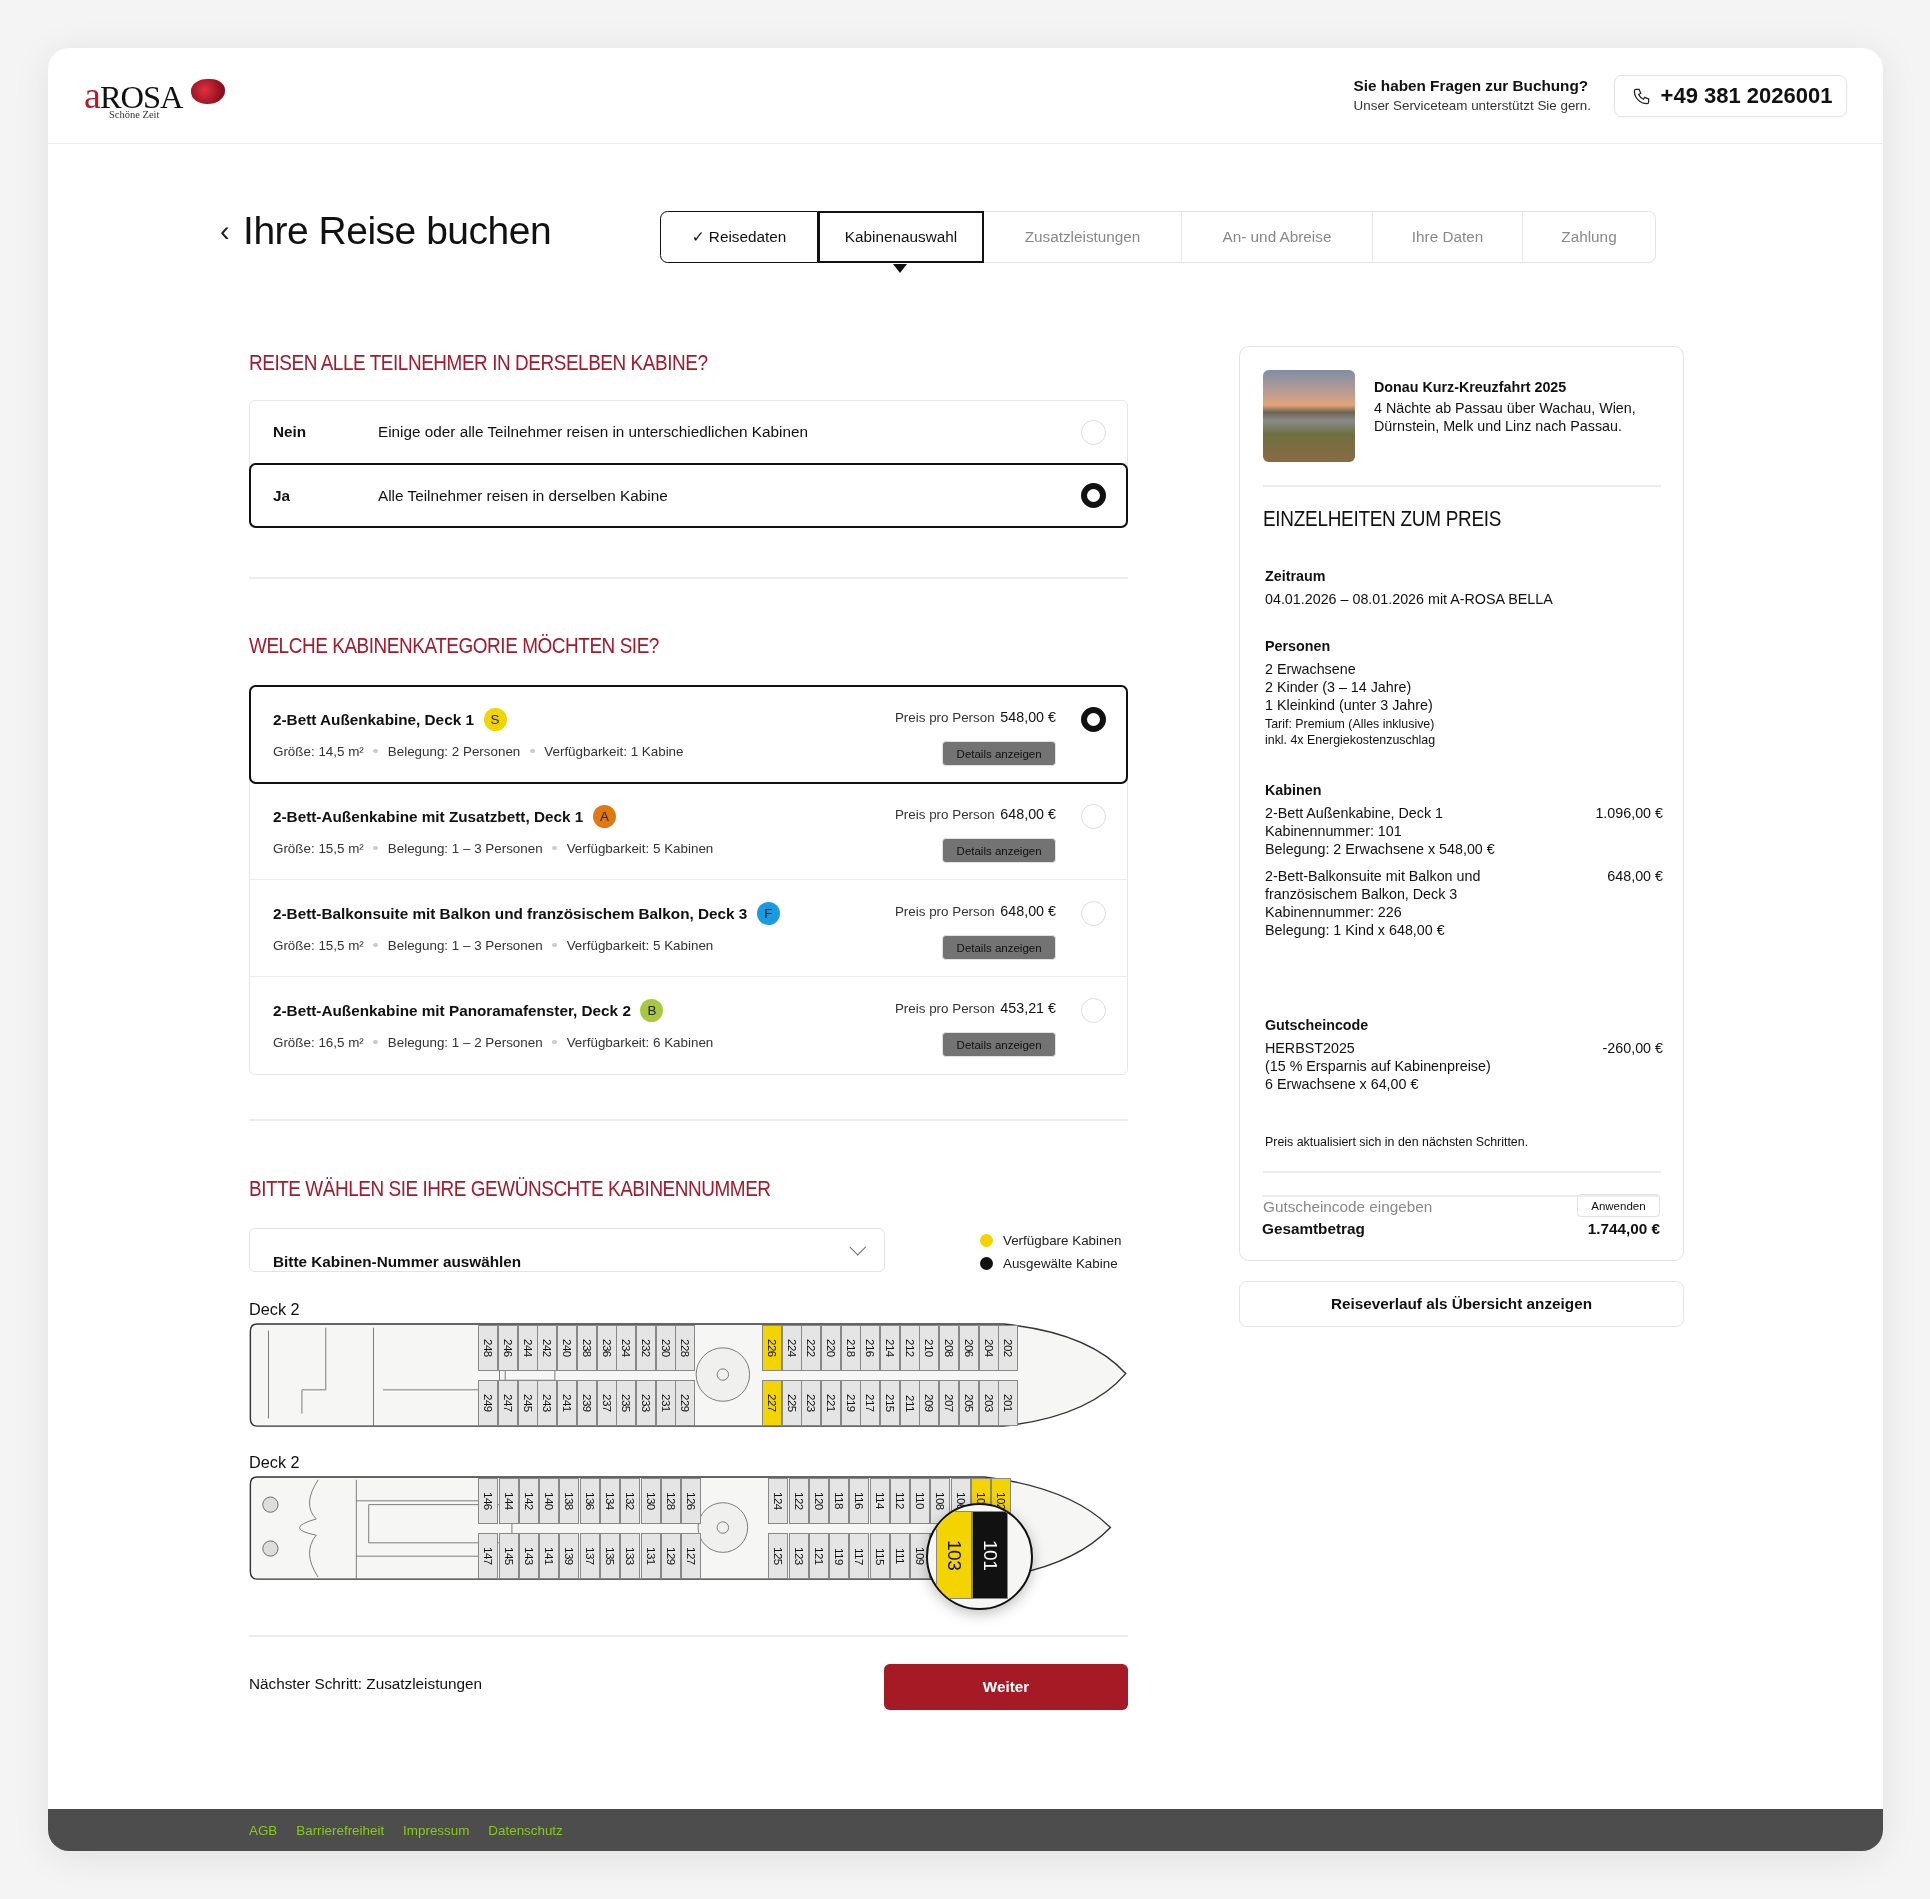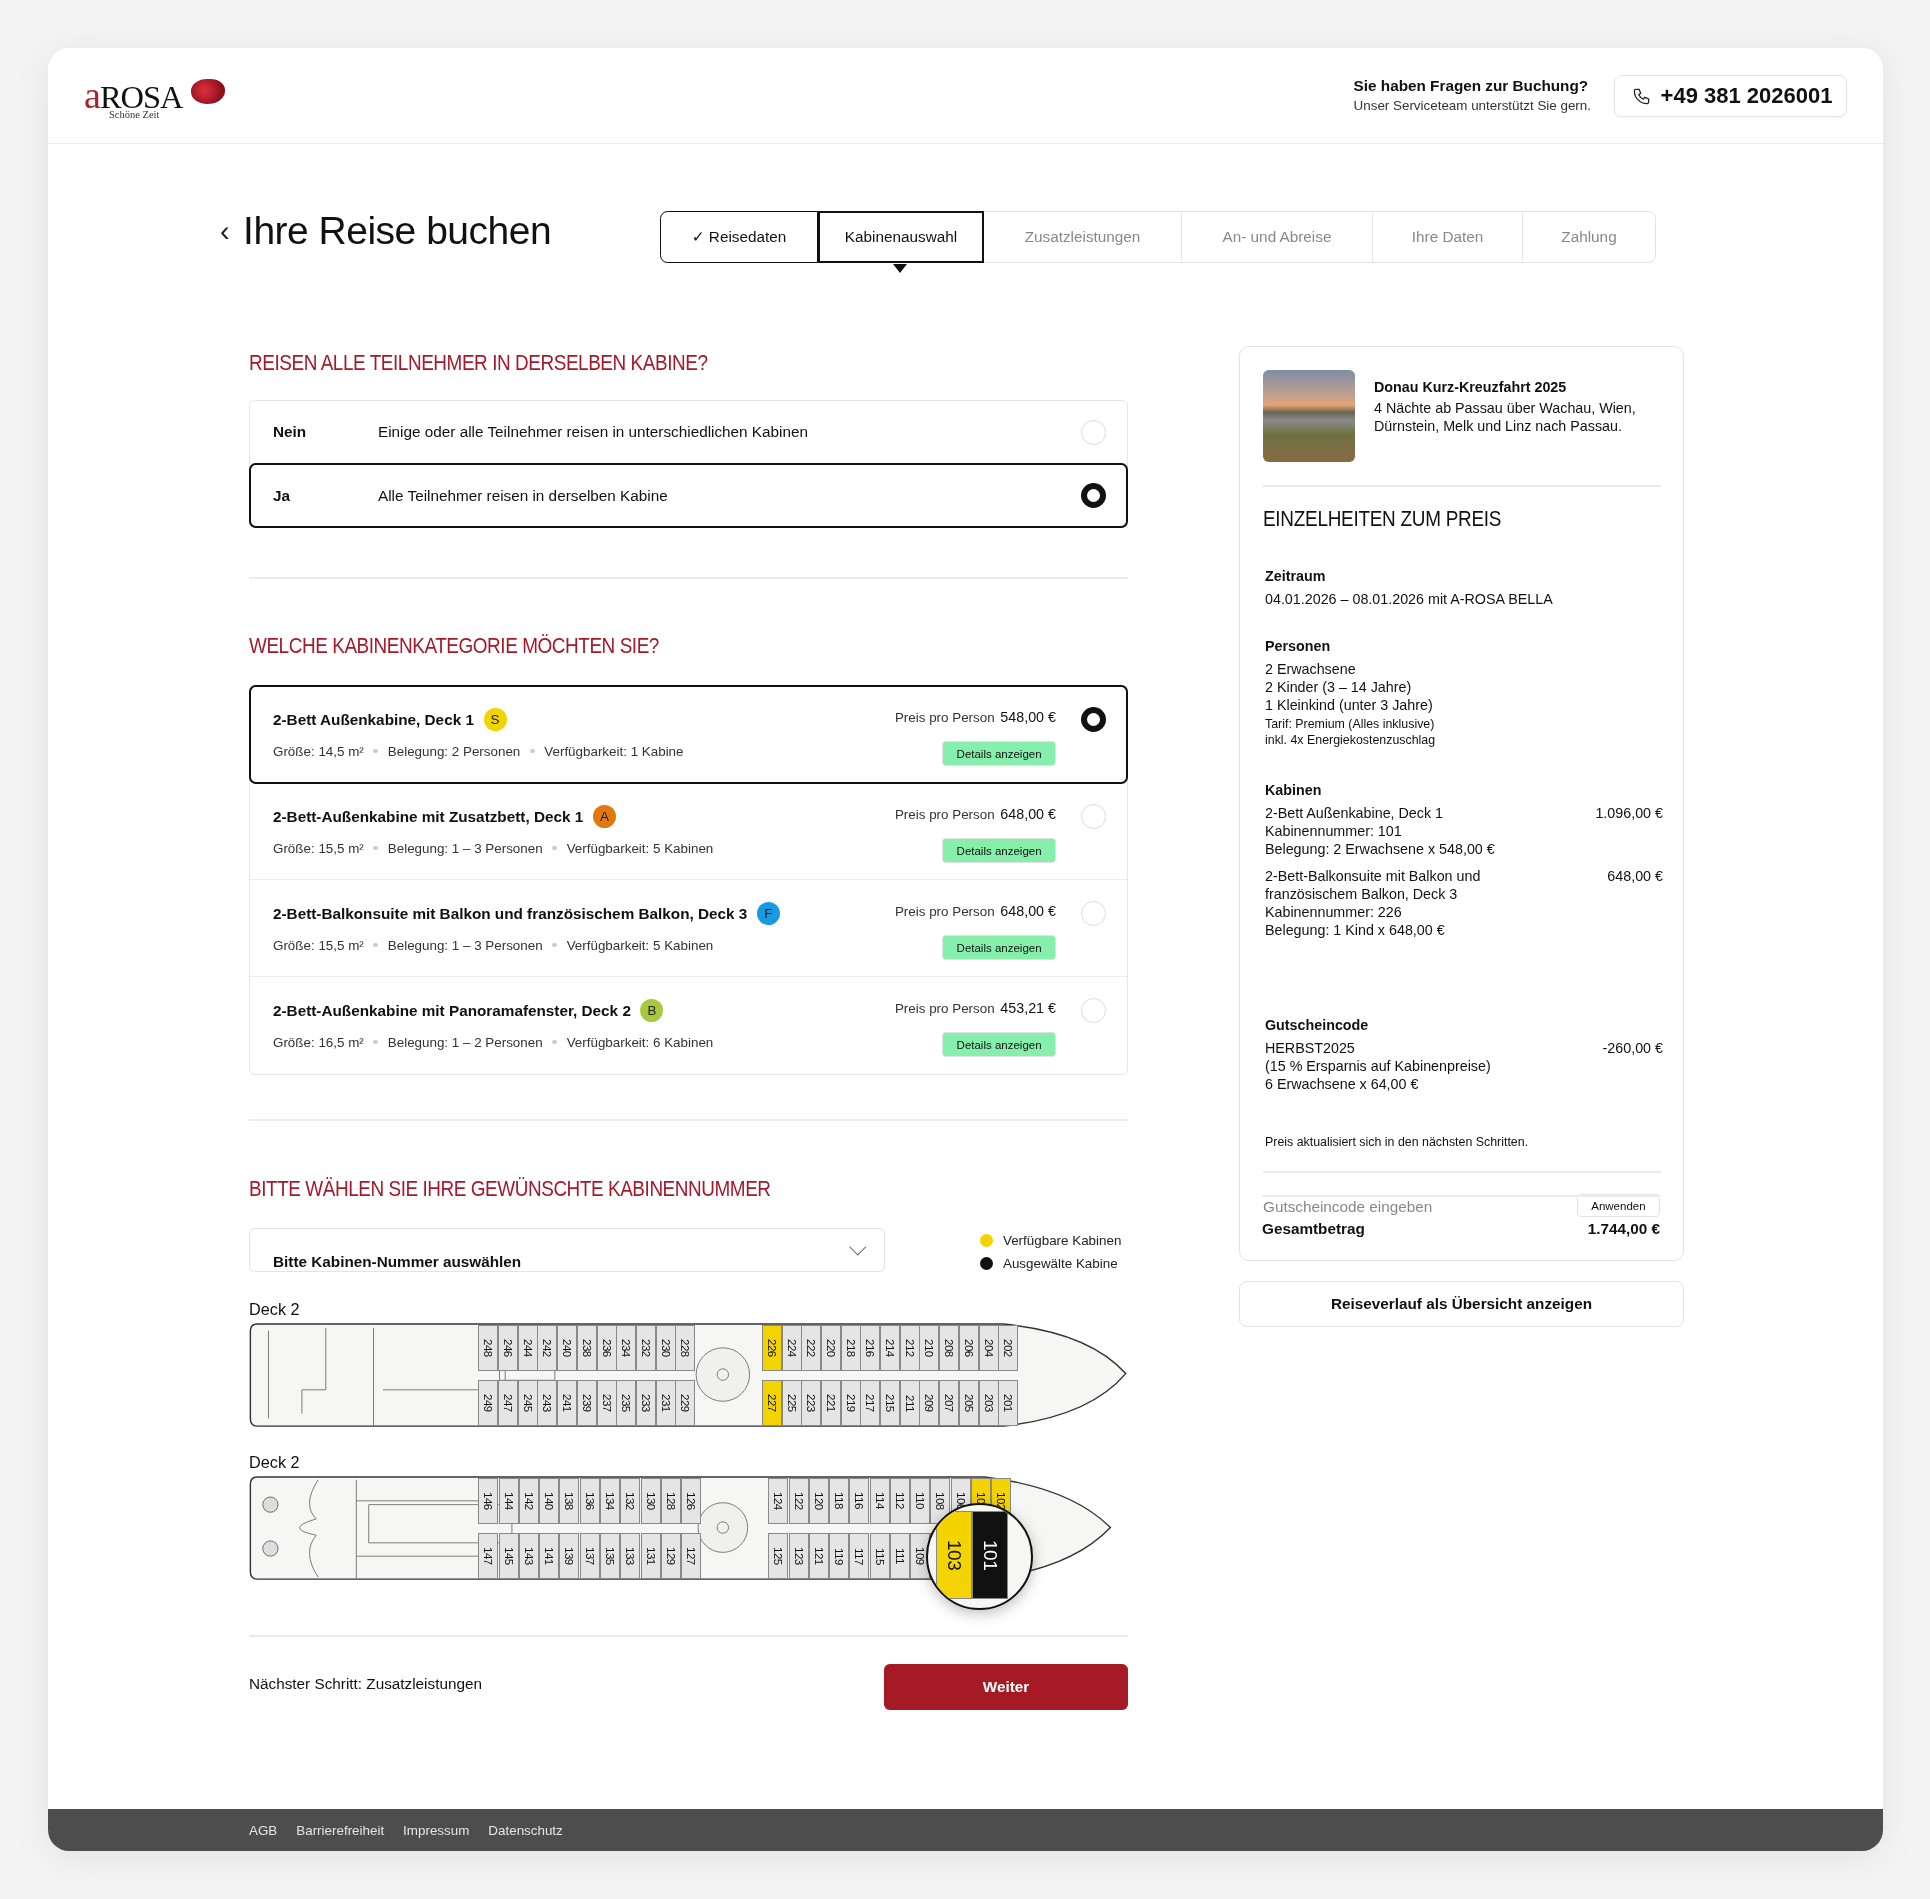--- a/index.html
+++ b/index.html
@@ -35,21 +35,21 @@
 .radio.on{border:6.7px solid #111}
 .cat{position:relative;height:97px;padding:21px 23px 0 23px;border-bottom:1px solid #ececec}
 .cat:last-child{border-bottom:none}
 .cat.sel{outline:2.4px solid #111;outline-offset:-1px;border-radius:5.7px}
 .cat .name{font-size:15.3px;font-weight:bold;display:flex;align-items:center;gap:9.6px;height:25px}
 .badge{width:23px;height:23px;border-radius:50%;display:inline-flex;align-items:center;justify-content:center;font-size:13.4px;font-weight:normal;color:#222}
 .cat .meta{font-size:13.4px;color:#333;margin-top:11.5px;display:flex;align-items:center;gap:9.6px}
 .cat .meta .dot{width:4.8px;height:4.8px;border-radius:50%;background:#ccc}
 .cat .price{position:absolute;right:71px;top:23px;font-size:14.3px}
 .cat .price .lbl{font-size:13.4px;color:#333;margin-right:5.7px}
-.cat .details{position:absolute;right:71px;top:55px;height:25px;padding:0 13.4px;border:1px solid #e2e2e2;border-radius:3.8px;font-size:11.5px;display:flex;align-items:center;background:#86efac}
+.cat .details{position:absolute;right:71px;top:55px;height:25px;padding:0 13.4px;border:1px solid #e2e2e2;border-radius:3.8px;font-size:11.5px;display:flex;align-items:center;background:#737373}
 .cat .radio{top:21px}
 .divider{position:absolute;left:201px;width:879px;height:1.9px;background:#ececec}
 .select{position:absolute;left:201px;top:1180px;width:636px;height:44px;border:1px solid #e3e3e3;border-radius:5.7px;display:flex;align-items:flex-end;padding-left:23px;font-size:15.3px;font-weight:bold}
 .select .chev{position:absolute;right:21px;top:11.5px;width:11.5px;height:11.5px;border-right:1.4px solid #555;border-bottom:1.4px solid #555;transform:rotate(45deg)}
 .legend{position:absolute;left:932px;top:1181px;font-size:13.4px;color:#222}
 .legend div{display:flex;align-items:center;gap:9.6px;height:23px}
 .legend .c{width:13.4px;height:13.4px;border-radius:50%}
 .deck-label{position:absolute;left:201px;font-size:16.3px}
 .deck{position:absolute;left:201px}
 .cab{position:absolute;background:#e5e5e5;border:1px solid #888;font-size:11.5px;display:flex;align-items:center;justify-content:center;writing-mode:vertical-rl;color:#111;letter-spacing:-0.5px}
@@ -65,21 +65,21 @@
 .side .h2{position:absolute;left:23px;top:159px;font-size:22px;letter-spacing:-0.3px;transform:scaleX(.86);transform-origin:left}
 .blk{position:absolute;left:25px;width:398px;font-size:14.3px;line-height:18px}
 .blk .bh{font-weight:bold;margin-bottom:4.8px}
 .blk .small{font-size:12.4px;line-height:16.3px;margin-top:1.9px}
 .row{display:flex;justify-content:space-between}
 .row .amt{white-space:nowrap}
 .coupon-in{position:absolute;left:23px;top:803px;font-size:15.3px;color:#888}
 .apply{position:absolute;right:23px;top:799px;height:23px;padding:0 13.4px;border:1px solid #e2e2e2;border-radius:3.8px;font-size:11.5px;display:flex;align-items:center}
 .overview{position:absolute;left:1191px;top:1233px;width:445px;height:46px;border:1px solid #e3e3e3;border-radius:7.6px;display:flex;align-items:center;justify-content:center;font-size:15.3px;font-weight:bold}
 .footer{position:absolute;left:0;top:1761px;width:1835px;height:42px;background:#4d4d4d;display:flex;align-items:center;padding-left:201px;gap:19px}
-.footer a{color:#e5e5e5;font-size:13.4px;text-decoration:none}
+.footer a{color:#84cc16;font-size:13.4px;text-decoration:none}
 </style>
 </head>
 <body>
 
 <div class="frame">
 
   <div class="header">
     <div class="logo">
       <div class="word"><span class="a">a</span><span>ROSA</span></div>
       <div class="rose"></div>

